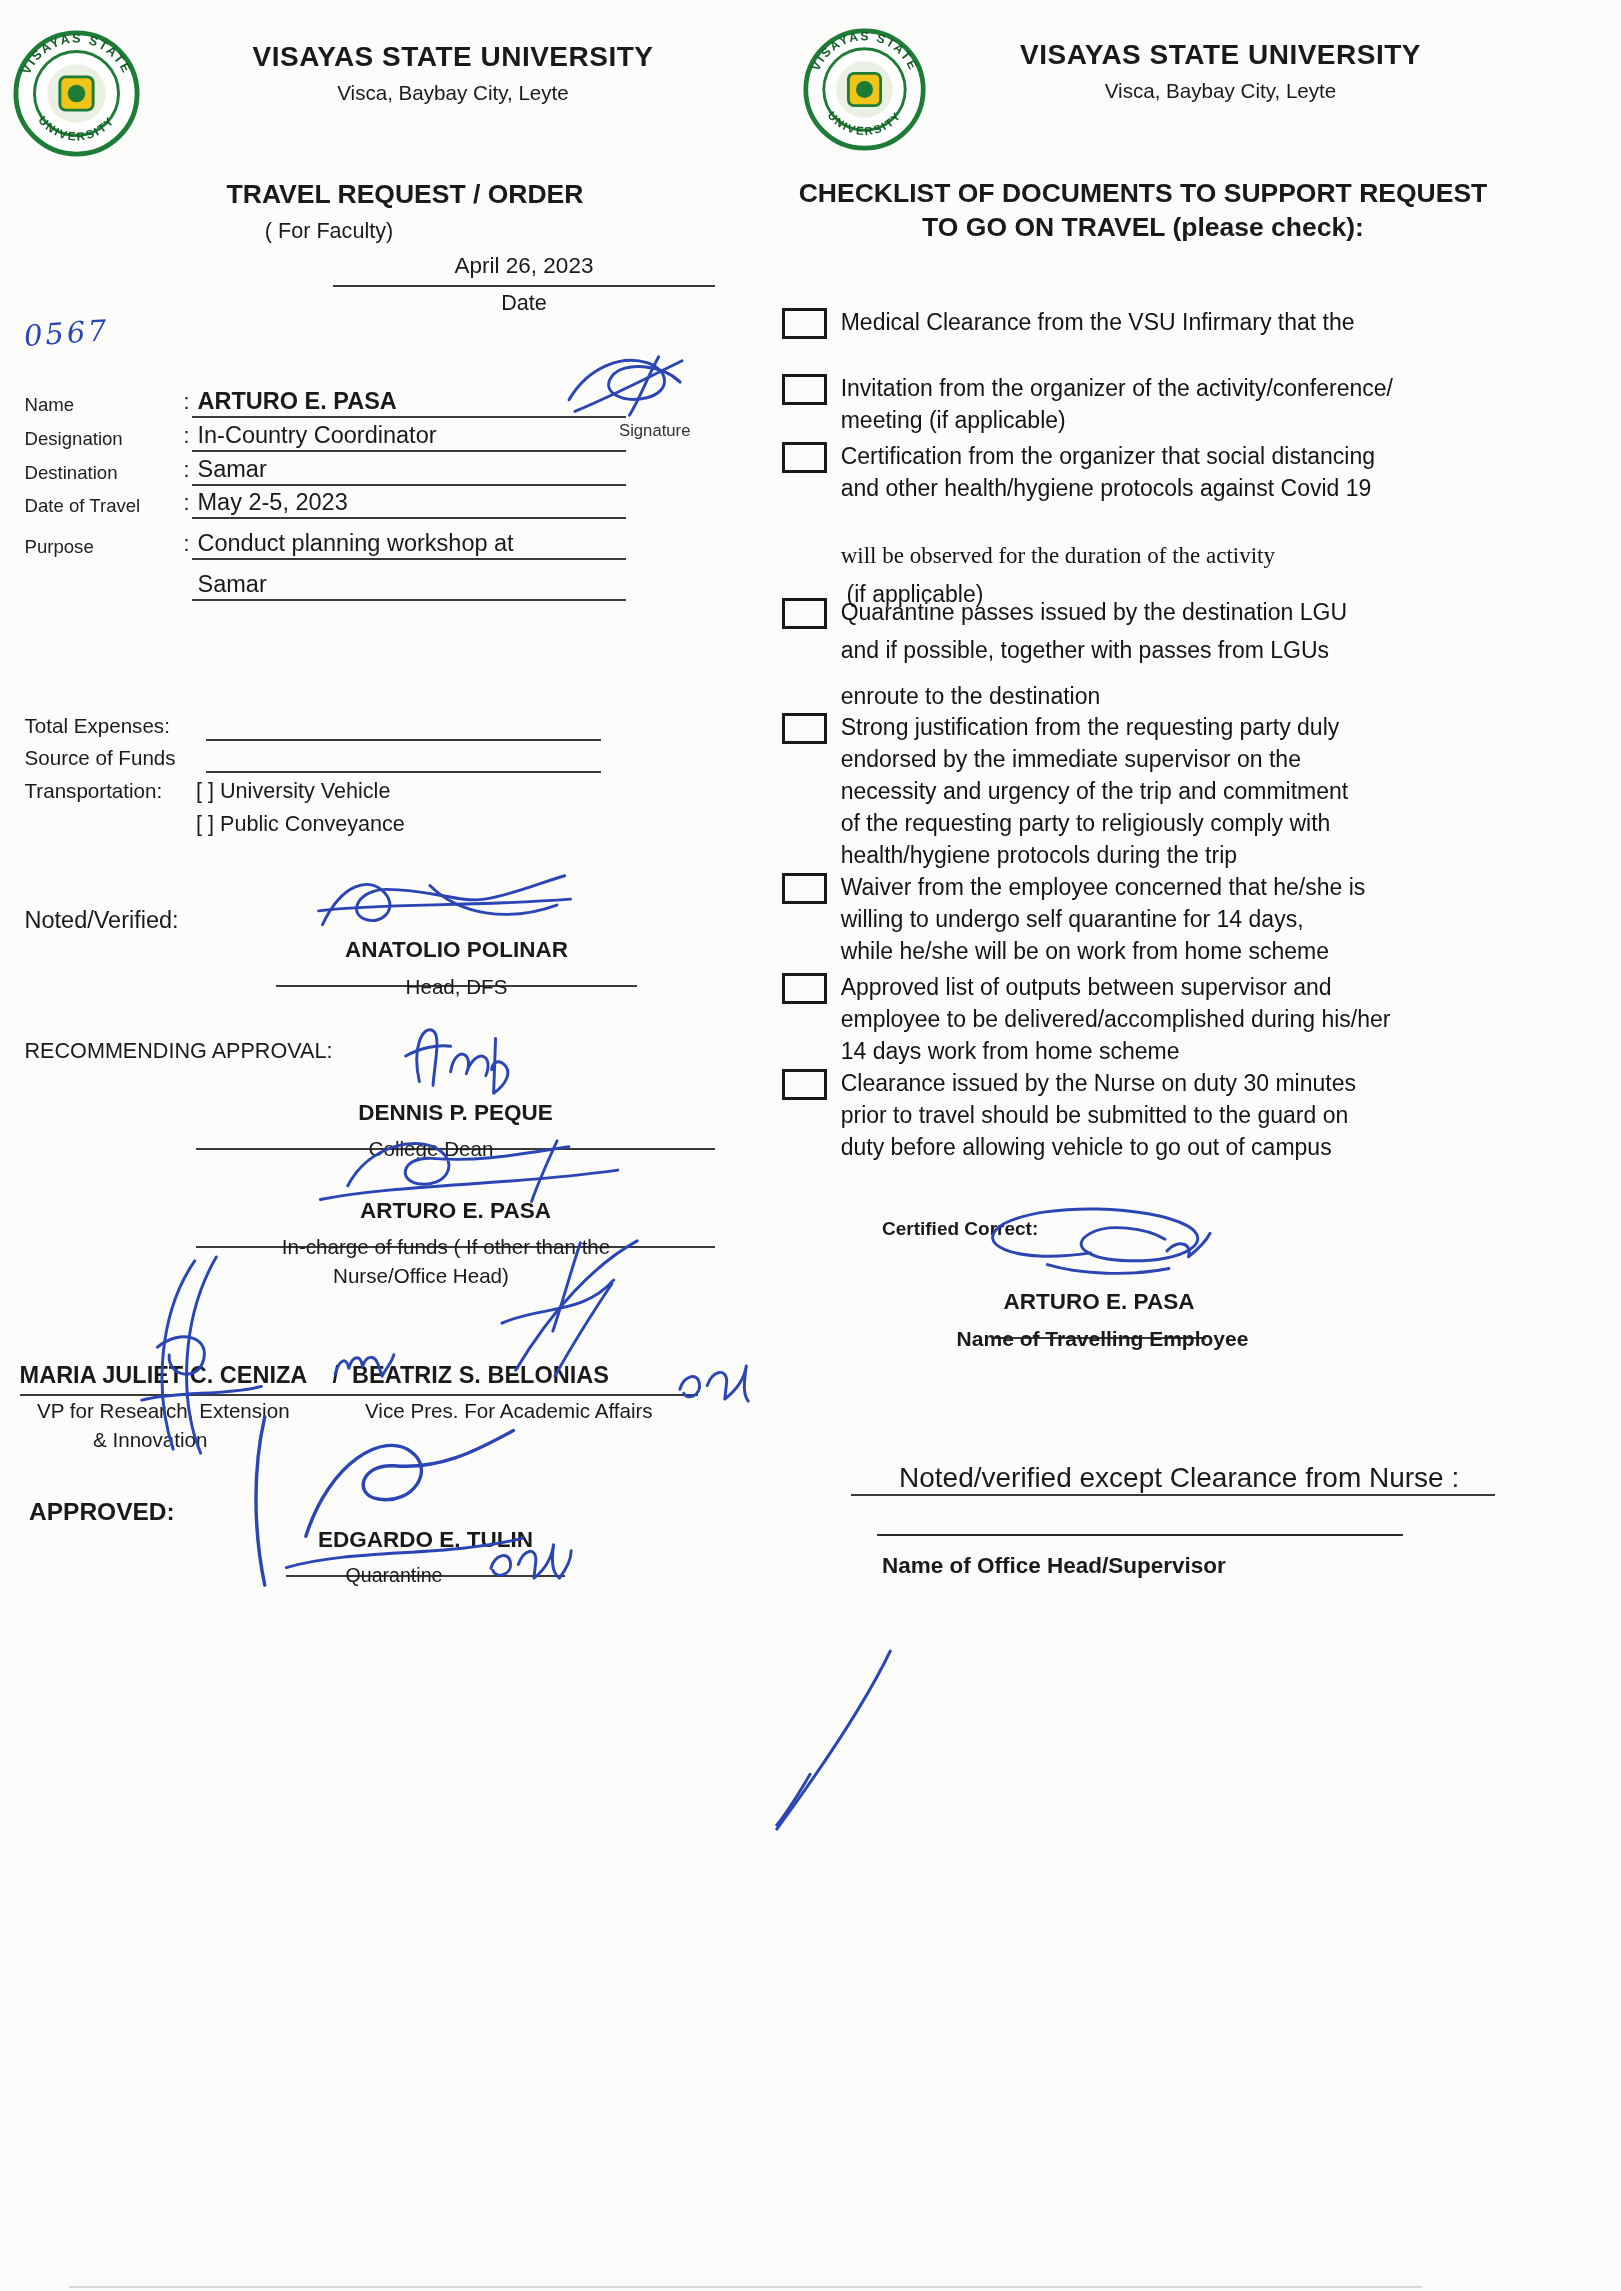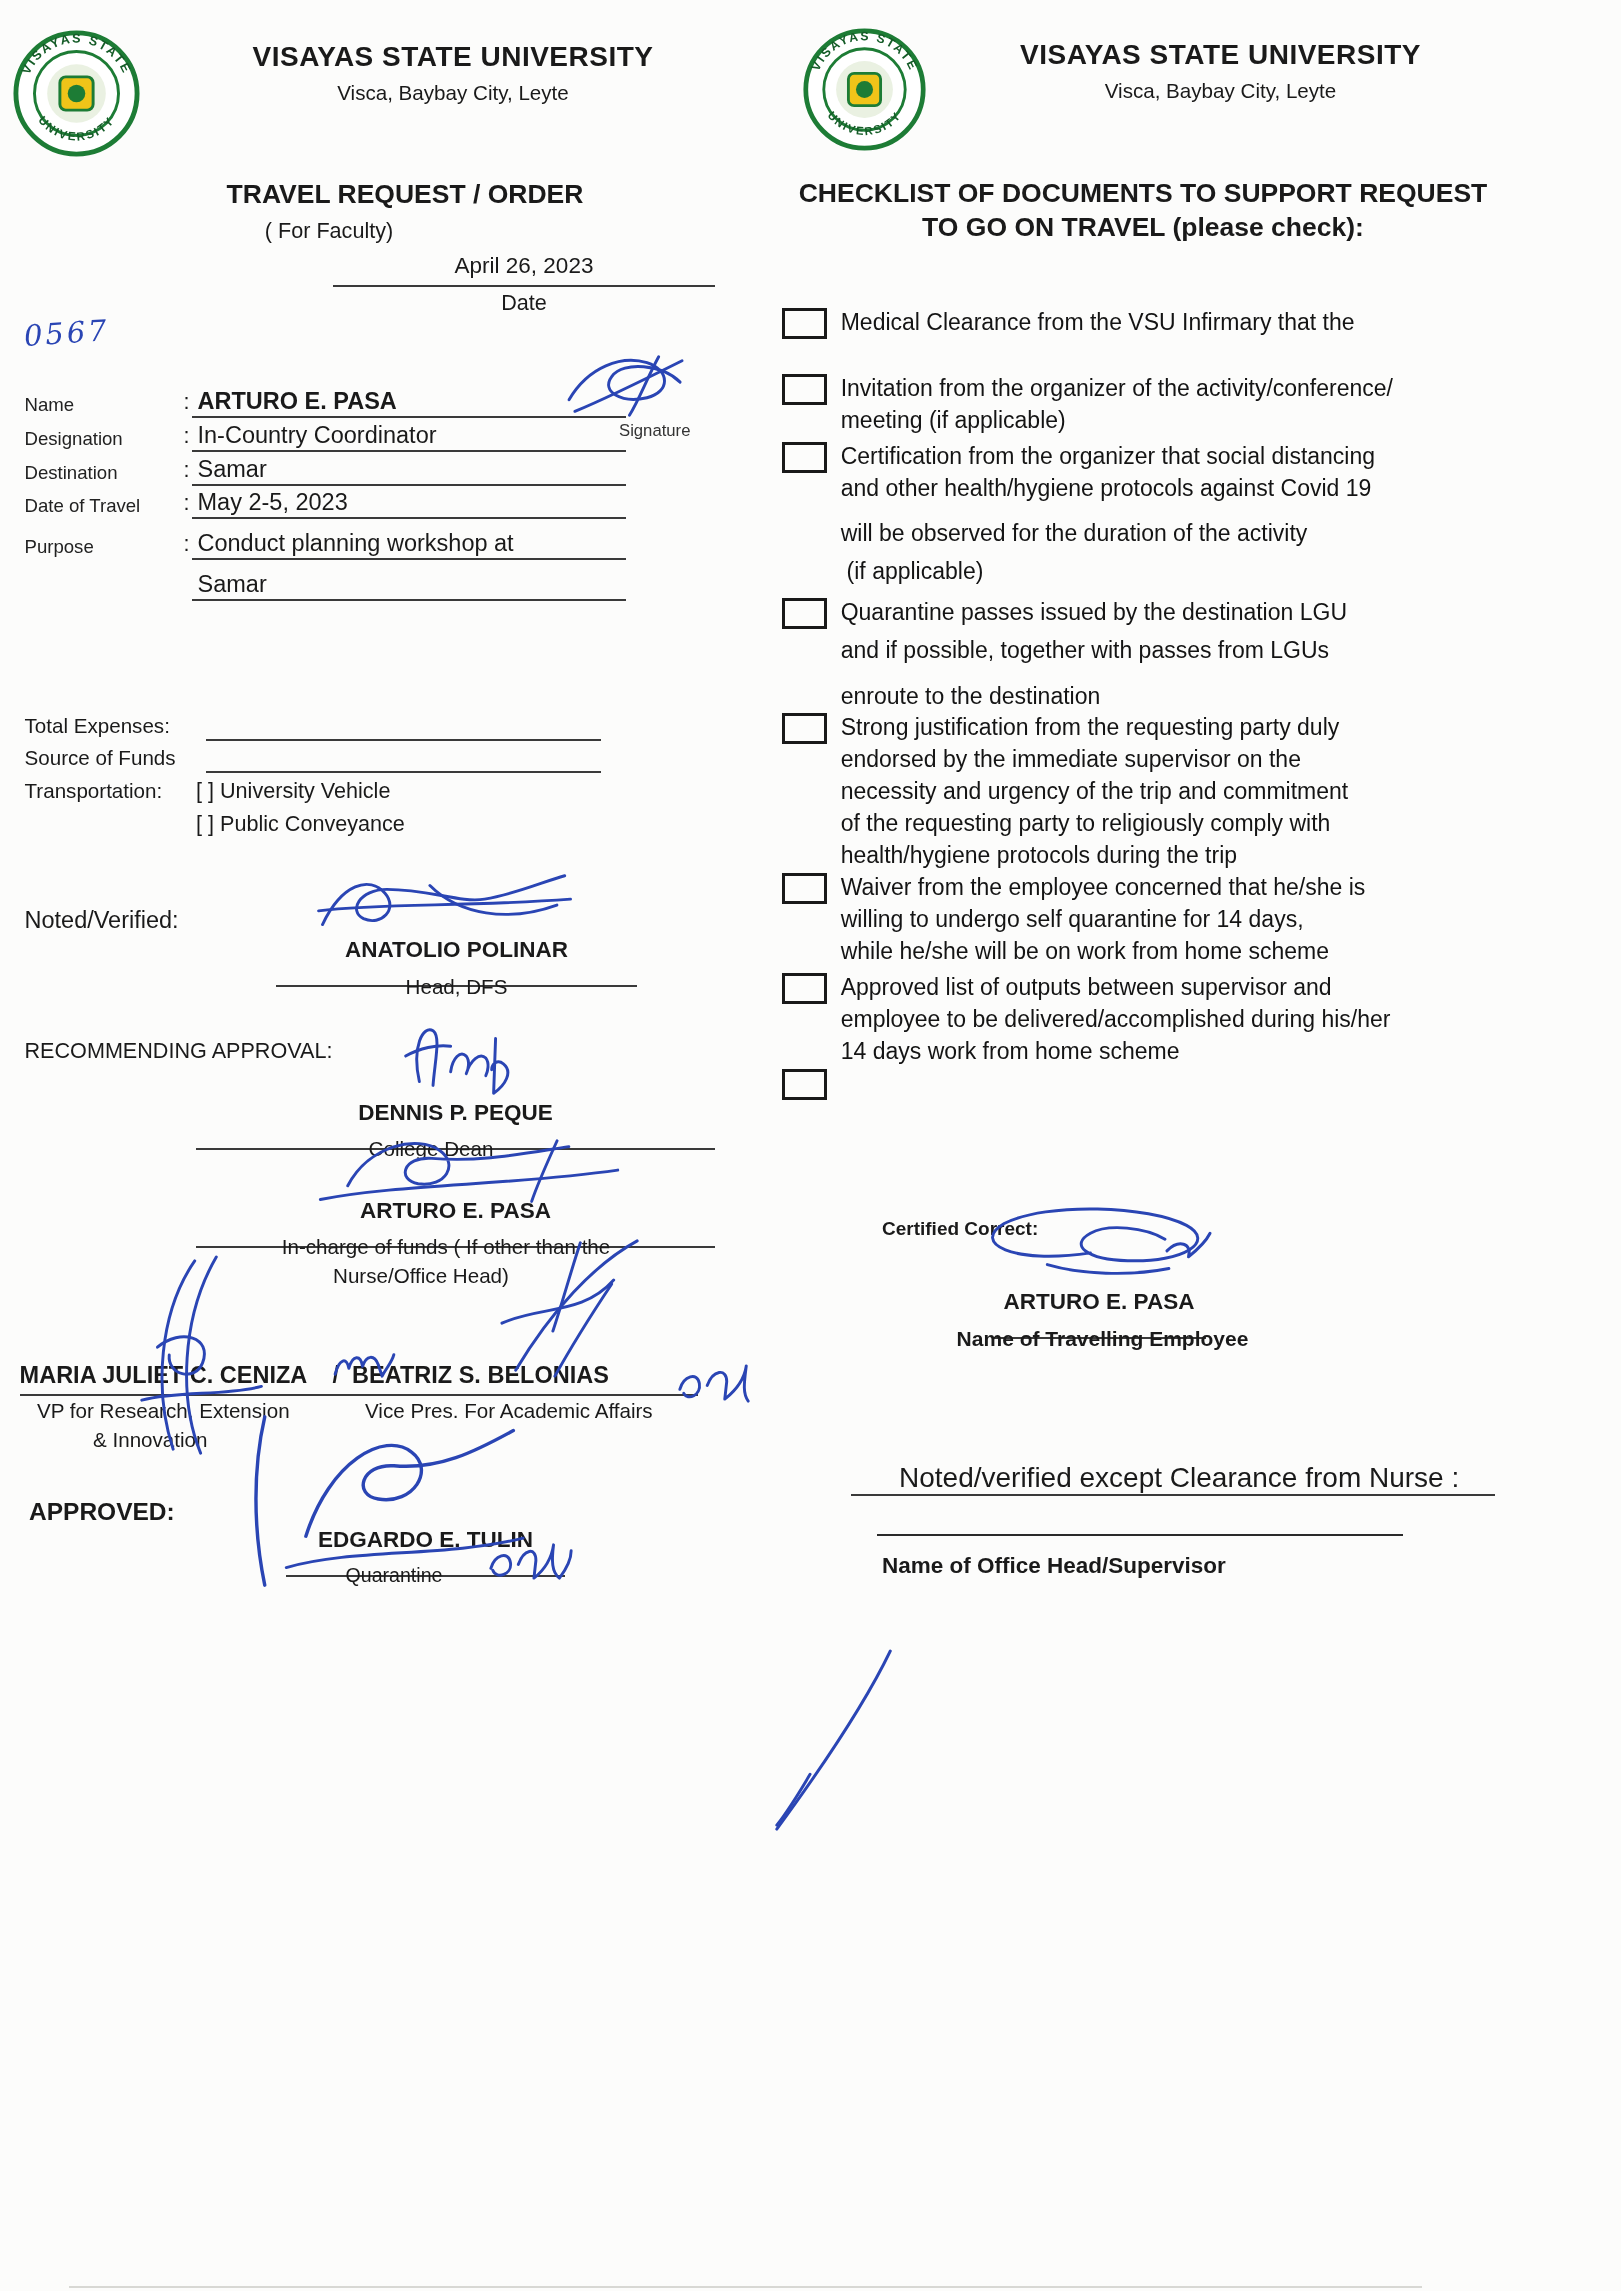--- a/index.html
+++ b/index.html
@@ -23,21 +23,21 @@
   .label21 { font-size:20.6px; }
   .label22 { font-size:21.6px; }
   .label24 { font-size:23.5px; }
   .name-u { font-size:22.5px; font-weight:bold; text-align:center; border-bottom:2px solid #3a3a3a; padding-bottom:22px; }
   .cap { font-size:20.6px; text-align:center; }
   .sig path { fill:none; stroke:#2a45b4; stroke-linecap:round; stroke-linejoin:round; }
   .hand { color:#2a45b4; font-family:"DejaVu Serif", serif; font-style:italic; font-size:29px; letter-spacing:2.9px; transform:rotate(-4deg); }
   .checkitem { position:absolute; left:782px; display:flex; gap:13.7px; width:727px; }
   .checkbox { width:45px; height:31px; border:3.9px solid #191919; flex:0 0 45px; margin-top:2px; background:#fcfcfb; }
   .checktext { font-size:23px; line-height:32px; color:#141414; }
-  .gap-lg { margin-top:13px; } .gap-md { margin-top:13.7px; } .gap-sm { margin-top:5.9px; }
+  .gap-lg { margin-top:36px;font-family:Liberation Serif, serif; } .gap-md { margin-top:13.7px; } .gap-sm { margin-top:5.9px; }
   .ind-sm { padding-left:5.9px; }
   .chk-title { font-size:26.5px; font-weight:bold; }
   .artifact { background:#b9b9b5; opacity:0.55; }
   svg text { font-family:"Liberation Sans", sans-serif; }
 </style>
 </head>
 <body>
 
 <div class="page">
 
@@ -215,20 +215,25 @@
     <span class="checkbox"></span>
     <div class="checktext">
       <div>Approved list of outputs between supervisor and</div>
       <div>employee to be delivered/accomplished during his/her</div>
       <div>14 days work from home scheme</div>
     </div>
   </div>
 
   <div class="checkitem" style="top:1067px">
     <span class="checkbox"></span>
+    <div class="checktext">
+      <div>Clearance issued by the Nurse on duty 30 minutes</div>
+      <div>prior to travel should be submitted to the guard on</div>
+      <div>duty before allowing vehicle to go out of campus</div>
+    </div>
   </div>
 
   <div class="abs b" style="left:882px;top:1218px;font-size:19px">Certified Correct:</div>
   <div class="abs name-u" style="left:992px;top:1289px;width:214px">ARTURO E. PASA</div>
   <div class="abs c b" style="left:936px;top:1327px;width:333px;font-size:21px">Name of Travelling Employee</div>
 
   <div class="abs" style="left:899px;top:1462px;font-size:28px">Noted/verified except Clearance from Nurse :</div>
   <div class="abs hline" style="left:851px;top:1494px;width:644px"></div>
 
   <div class="abs" style="left:877px;top:1534px;width:526px;border-bottom:2.9px solid #2a2a2a"></div>

